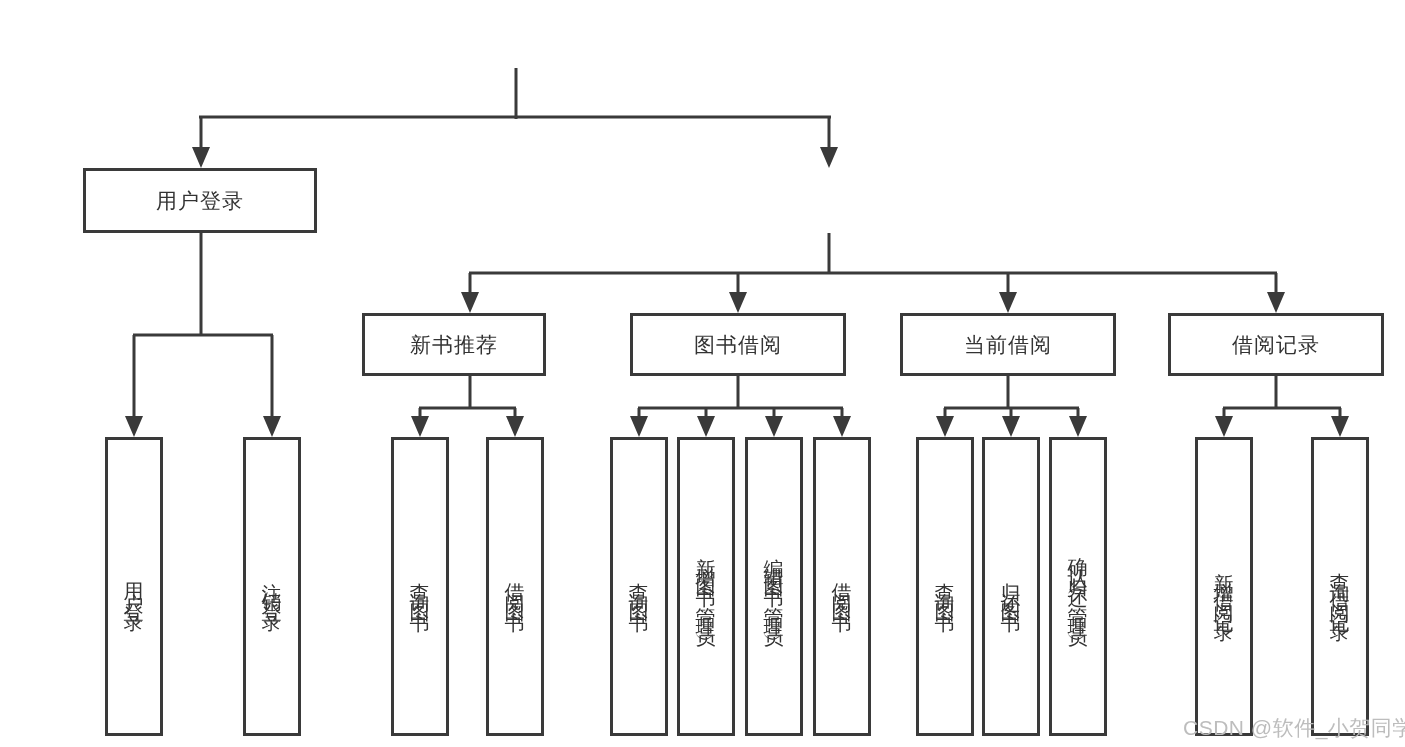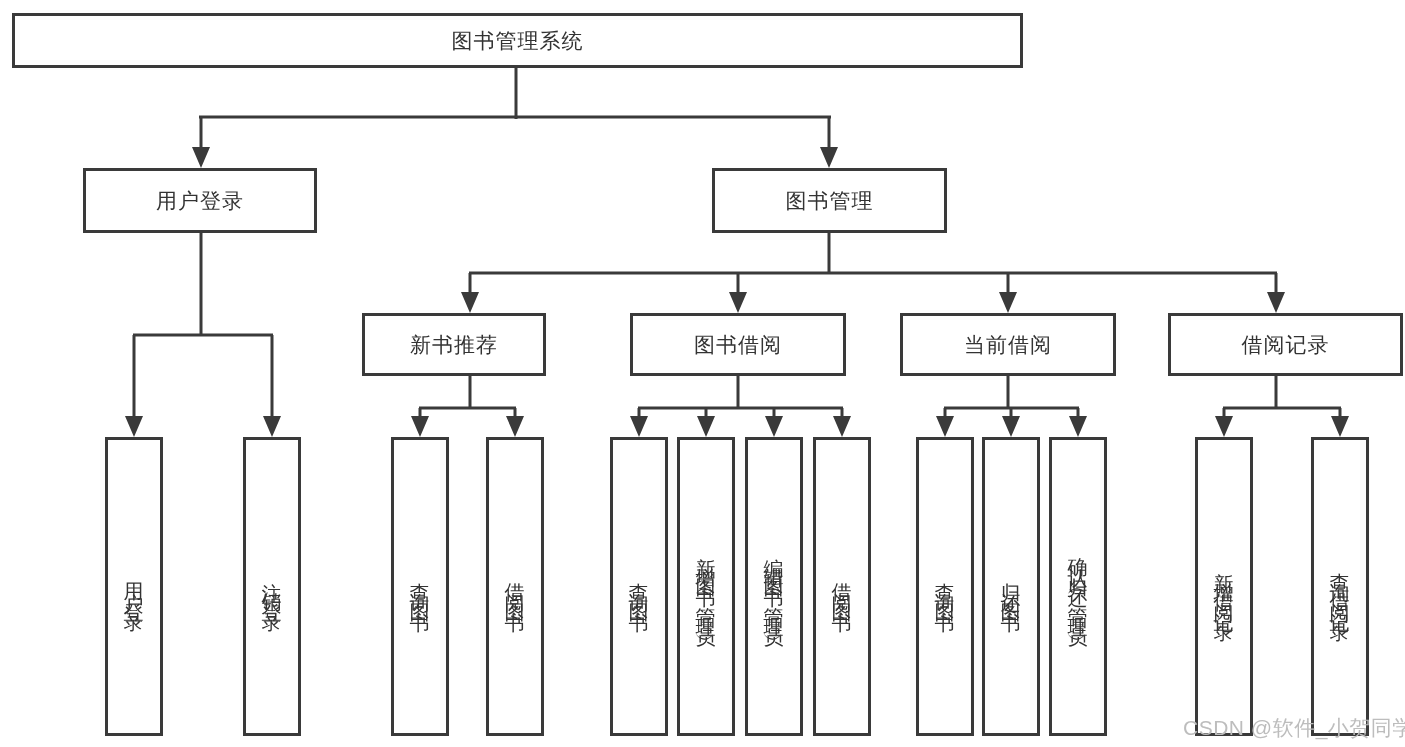--- a/index.html
+++ b/index.html
@@ -65,29 +65,27 @@
     <path class="ar" d="
       M192,147h18l-9,21z M820,147h18l-9,21z
       M461,292h18l-9,21z M729,292h18l-9,21z M999,292h18l-9,21z M1267,292h18l-9,21z
       M125,416h18l-9,21z M263,416h18l-9,21z
       M411,416h18l-9,21z M506,416h18l-9,21z
       M630,416h18l-9,21z M697,416h18l-9,21z M765,416h18l-9,21z M833,416h18l-9,21z
       M936,416h18l-9,21z M1002,416h18l-9,21z M1069,416h18l-9,21z
       M1215,416h18l-9,21z M1331,416h18l-9,21z"></path>
   </svg>
 
-  <div class="node h" style="left:12px; top:13px; width:1011px; height:55px;">图书管理系统</div>
 
   <div class="node h" style="left:83px; top:168px; width:234px; height:65px;">用户登录</div>
-  <div class="node h" style="left:712px; top:168px; width:235px; height:65px;">图书管理</div>
 
   <div class="node h" style="left:362px; top:313px; width:184px; height:63px;">新书推荐</div>
   <div class="node h" style="left:630px; top:313px; width:216px; height:63px;text-align:right;">图书借阅</div>
   <div class="node h" style="left:900px; top:313px; width:216px; height:63px;">当前借阅</div>
-  <div class="node h" style="left:1168px; top:313px; width:235px; height:63px;">借阅记录</div>
+  <div class="node h" style="left:1168px; top:313px; width:216px; height:63px;">借阅记录</div>
 
   <div class="node v" style="left:105px; top:437px; width:58px; height:299px;">
     <span class="vtext">用户登录</span>
   </div>
   <div class="node v" style="left:243px; top:437px; width:58px; height:299px;">
     <span class="vtext">注销登录</span>
   </div>
 
   <div class="node v" style="left:391px; top:437px; width:58px; height:299px;">
     <span class="vtext">查询图书</span>

